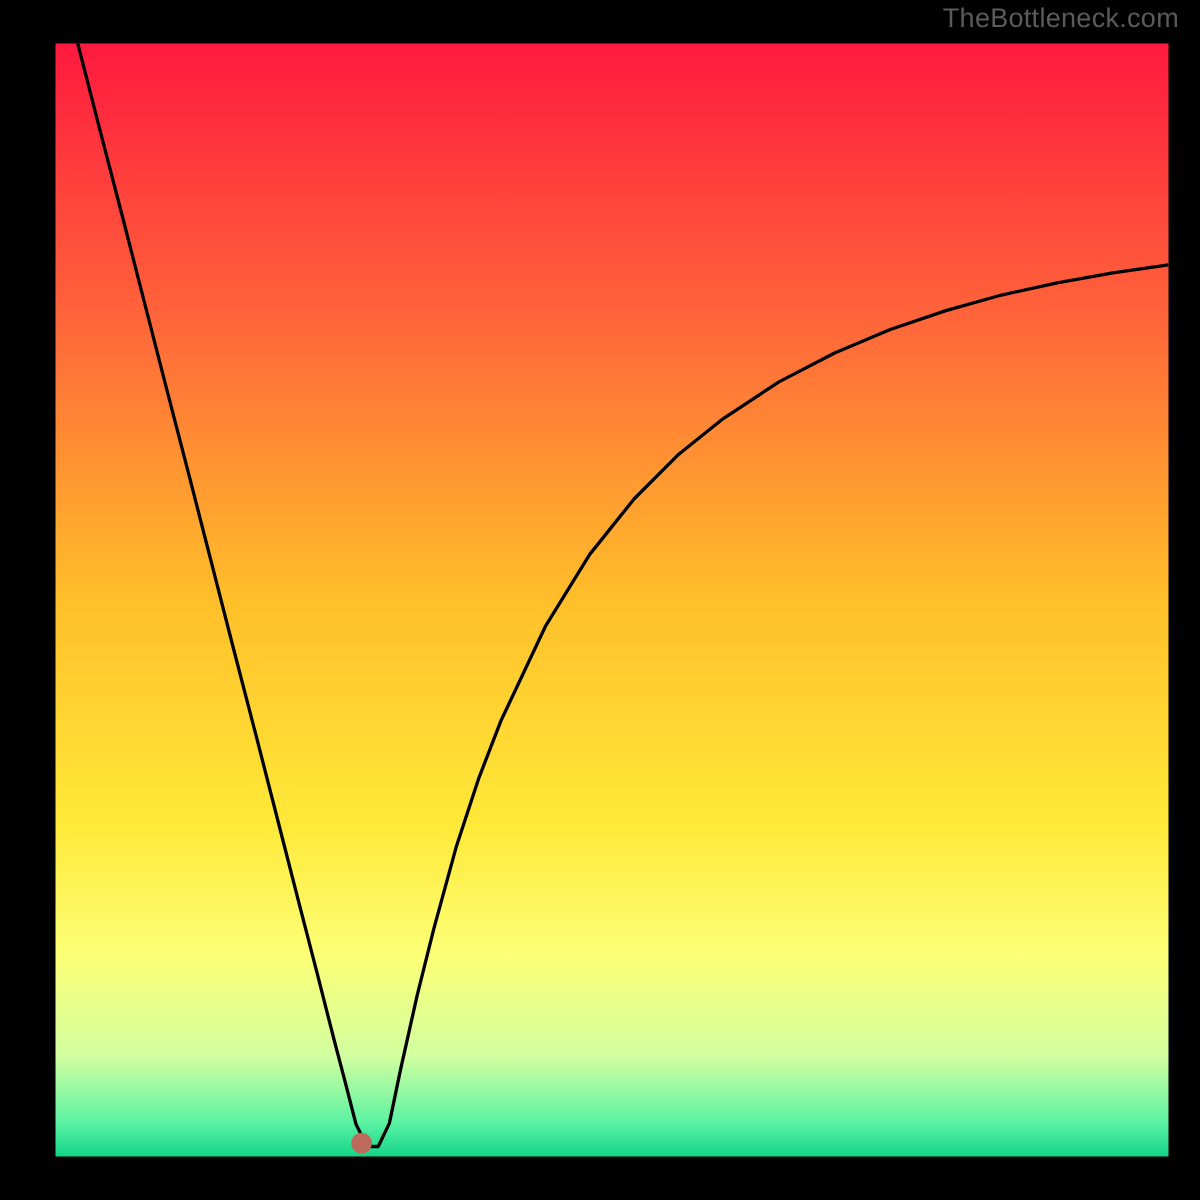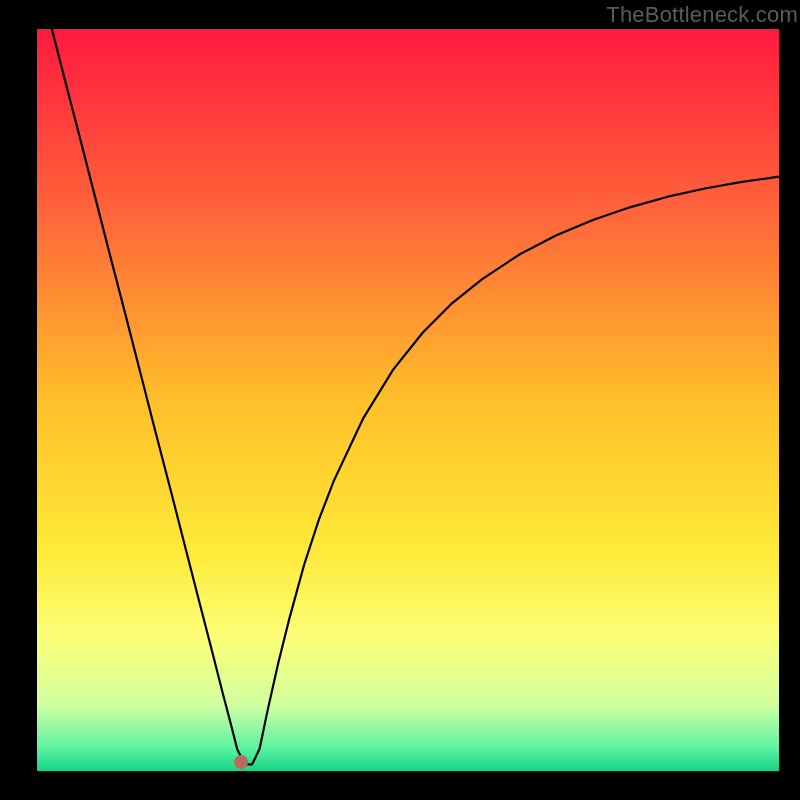--- a/index.html
+++ b/index.html
@@ -13,23 +13,23 @@
   }
   .frame {
     position: relative;
     width: 800px;
     height: 800px;
     background: #000;
   }
   .watermark {
     position: absolute;
     top: 2px;
-    right: 2px;
+    right: 14px;
     color: #5b5b5b;
-    font-size: 22px;
+    font-size: 18px;
     font-weight: 500;
     letter-spacing: 0.2px;
     z-index: 5;
     font-family: Arial, Helvetica, sans-serif;
   }
   svg.plot {
     position: absolute;
     left: 0;
     top: 0;
   }

